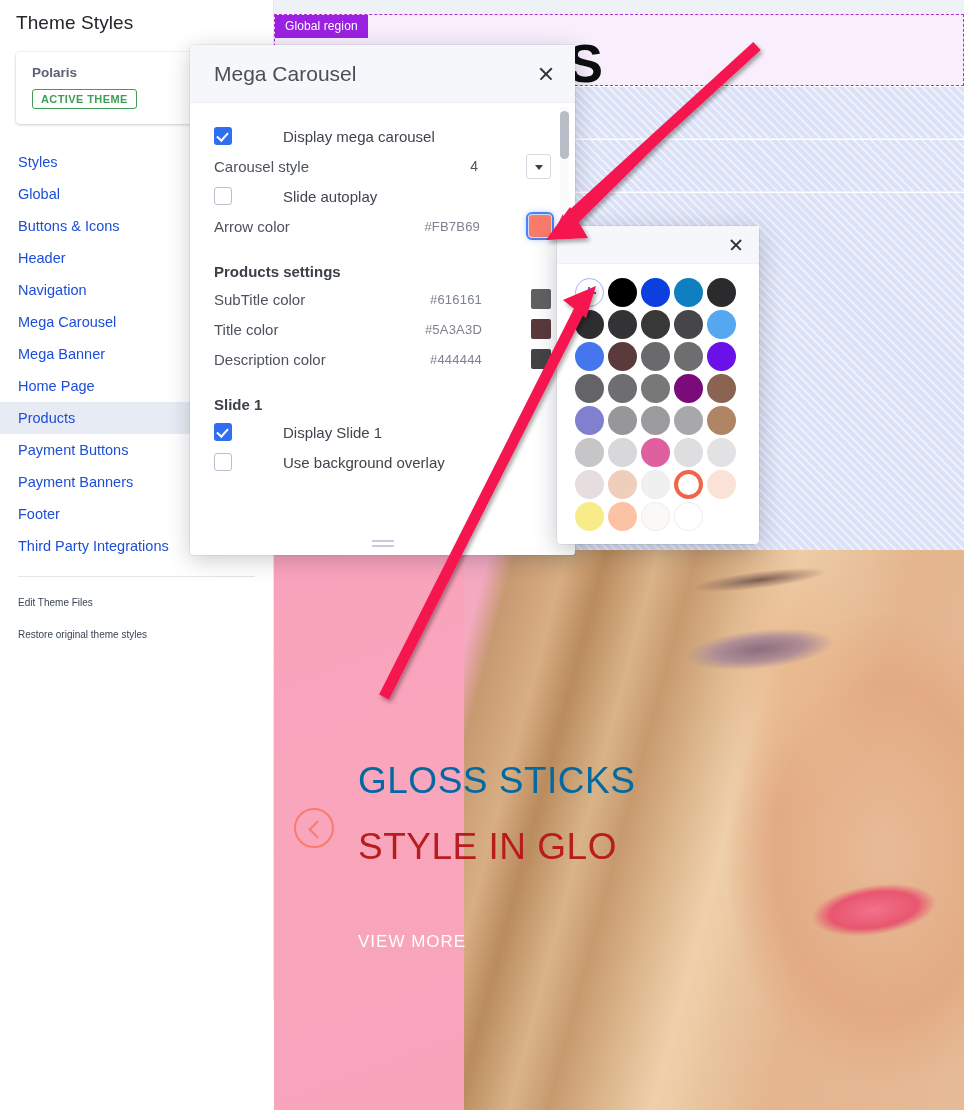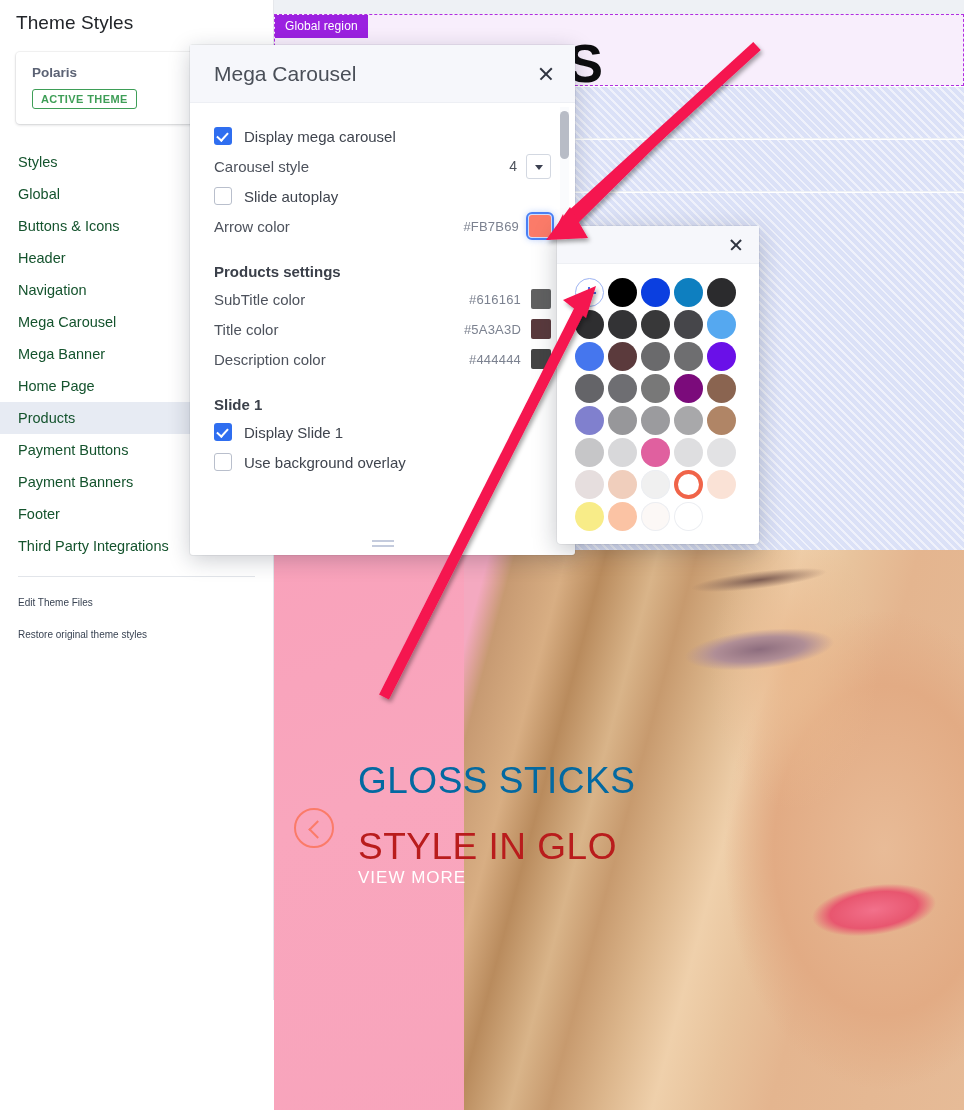--- a/index.html
+++ b/index.html
@@ -26,21 +26,21 @@
     padding:13px 16px 15px 16px;
   }
   #theme-name { font-size:13.5px; font-weight:bold; color:#5b6274; margin-bottom:9px; }
   #active-badge {
     display:inline-block; border:1px solid #3e9e57; color:#3e9e57;
     font-size:11px; font-weight:bold; letter-spacing:.4px;
     padding:3px 8px; border-radius:3px;
   }
   #nav { margin-top:22px; }
   .nav-item {
-    font-size:14.5px; color:#14532d; padding:8px 0 8px 18px; cursor:pointer;
+    font-size:14.5px; color:#1d4ed8; padding:8px 0 8px 18px; cursor:pointer;
     line-height:16px; white-space:nowrap;
   }
   .nav-item.active { background:#e7ebf3; }
   #nav-divider { height:1px; background:#e2e5ea; margin:14px 18px 10px 18px; }
   .nav-action {
     font-size:10px; color:#394353; padding:8px 0 8px 18px; cursor:pointer; line-height:16px;
   }
 
   
   #preview {
@@ -99,21 +99,21 @@
     background: radial-gradient(ellipse 95px 12px at 50% 50%, #7d5d53 0%, rgba(125,93,83,0) 72%);
     border-radius:50%; transform:rotate(-7deg);
   }
   .slide-title {
     position:absolute; font-family:"Liberation Sans", sans-serif;
     color:#5e6164; letter-spacing:.5px; white-space:nowrap;
   }
   #slide-subtitle { left:358px; top:760px; font-size:37px; color:#0369a1; }
   #slide-maintitle { left:358px; top:826px; font-size:37px; color:#b91c1c;text-align:center; }
   #slide-cta {
-    position:absolute; left:358px; top:868px; font-size:17px; color:#ffffff;
+    position:absolute; left:358px; top:932px; font-size:17px; color:#ffffff;
     letter-spacing:1px; cursor:pointer;
   }
   #prev-arrow {
     position:absolute; left:20px; top:808px; width:40px; height:40px;
     border:2px solid #fb7b69; border-radius:50%; cursor:pointer;
   }
   #prev-arrow:before {
     content:""; position:absolute; left:15px; top:13px; width:11px; height:11px;
     border-left:2px solid #fb7b69; border-bottom:2px solid #fb7b69;
     transform:rotate(45deg);
@@ -135,21 +135,21 @@
     width:26px; height:26px; cursor:pointer; position:relative;
   }
   .x-btn:before, .x-btn:after {
     content:""; position:absolute; left:5px; top:12px; width:16px; height:1.6px;
     background:#2f3440;
   }
   .x-btn:before { transform:rotate(45deg); }
   .x-btn:after  { transform:rotate(-45deg); }
 
   #modal-body { padding:18px 24px 0 24px; position:relative; height:430px; }
-  .row { display:flex; align-items:center; height:30px; }
+  .row { display:flex; align-items:center; height:30px;gap:39px; }
   .row-label { font-size:15px; color:#4d525c; flex:1; }
   .row-hex { font-size:13px; color:#7c8290; margin-right:10px; letter-spacing:.2px; }
   .swatch { width:20px; height:20px; border-radius:2px; }
   .swatch-hi {
     width:22px; height:22px; border-radius:3px;
     outline:2px solid #4a80f5; outline-offset:1px;
     box-shadow:0 0 6px 3px rgba(74,128,245,.35);
   }
   .cb {
     width:18px; height:18px; border-radius:3px; margin-right:12px; flex:none; cursor:pointer;

